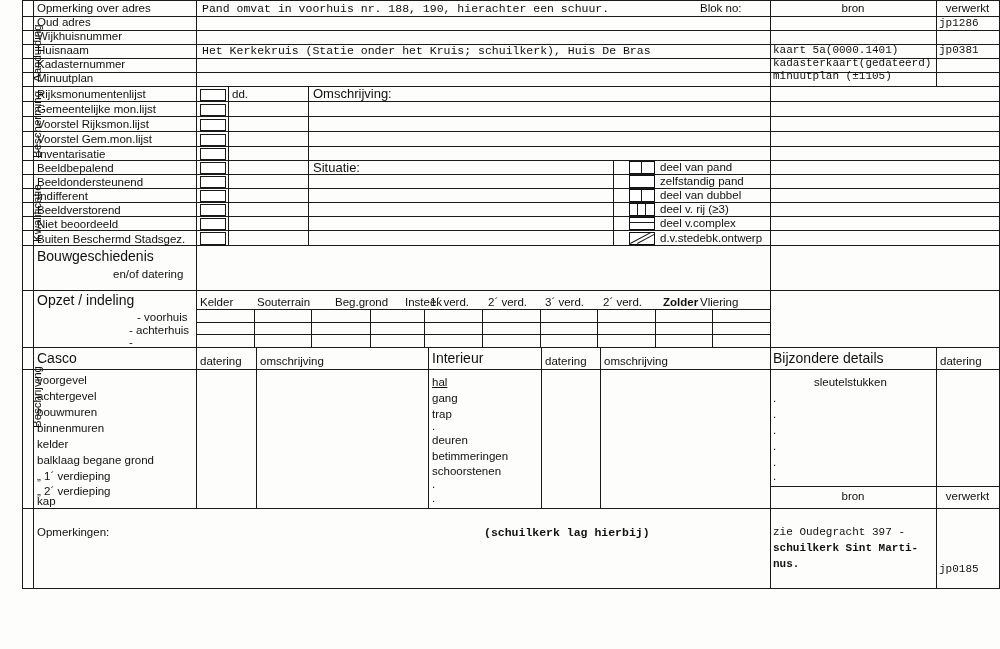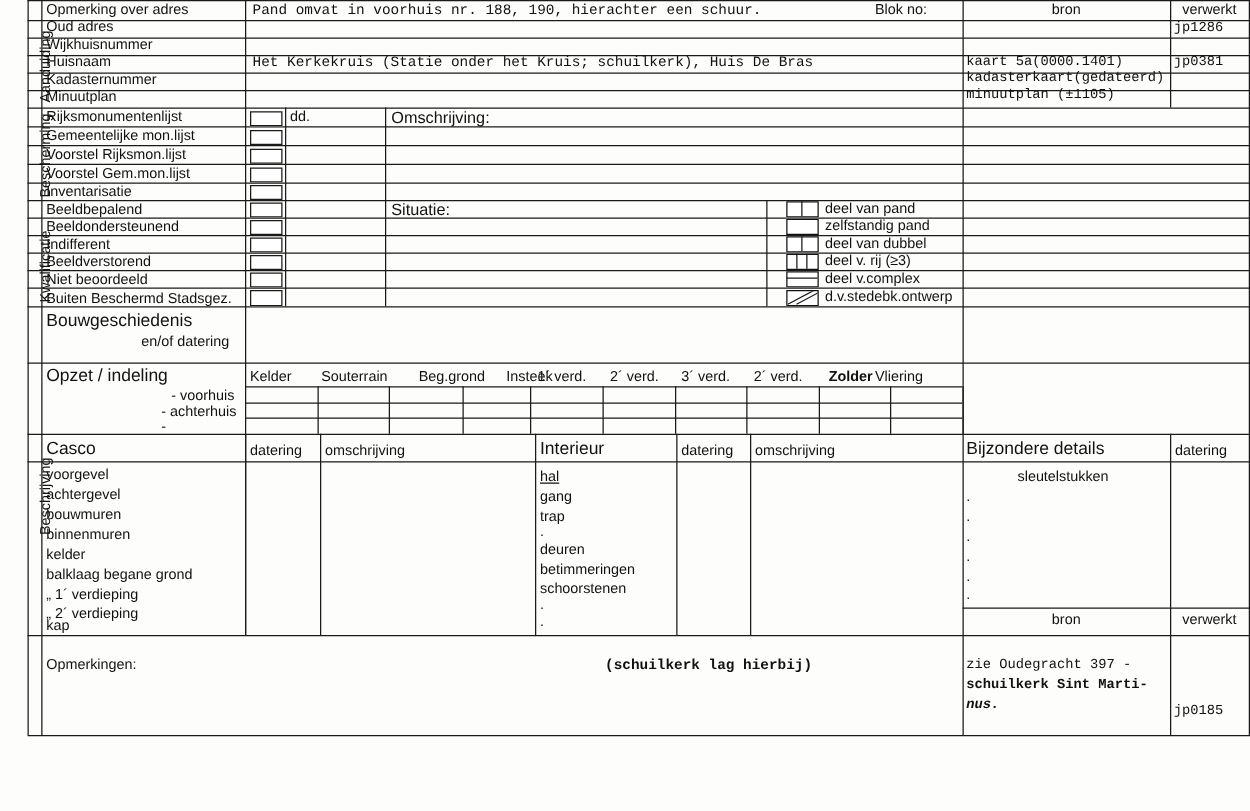--- a/index.html
+++ b/index.html
@@ -224,16 +224,16 @@
   <div class="lbl" style="left:773px;top:470px;">.</div>
 
   <div class="lbl centre" style="left:770px;top:490px;width:166px;">bron</div>
   <div class="lbl centre" style="left:936px;top:490px;width:63px;">verwerkt</div>
 
   <div class="lbl" style="left:37px;top:526px;">Opmerkingen:</div>
   <div class="mono" style="position:absolute;left:484px;top:526px;white-space:nowrap;font-weight:bold;">(schuilkerk lag hierbij)</div>
 
   <div class="mono-s" style="position:absolute;left:773px;top:526px;">zie Oudegracht 397 -</div>
   <div class="mono-s" style="position:absolute;left:773px;top:542px;font-weight:bold;">schuilkerk Sint Marti-</div>
-  <div class="mono-s" style="position:absolute;left:773px;top:558px;font-weight:bold;font-style:italic;">nus.</div>
+  <div class="mono-s" style="position:absolute;left:773px;top:558px;font-weight:bold;">nus.</div>
   <div class="mono-s" style="position:absolute;left:939px;top:563px;">jp0185</div>
 
 </div>
 
 </body></html>

